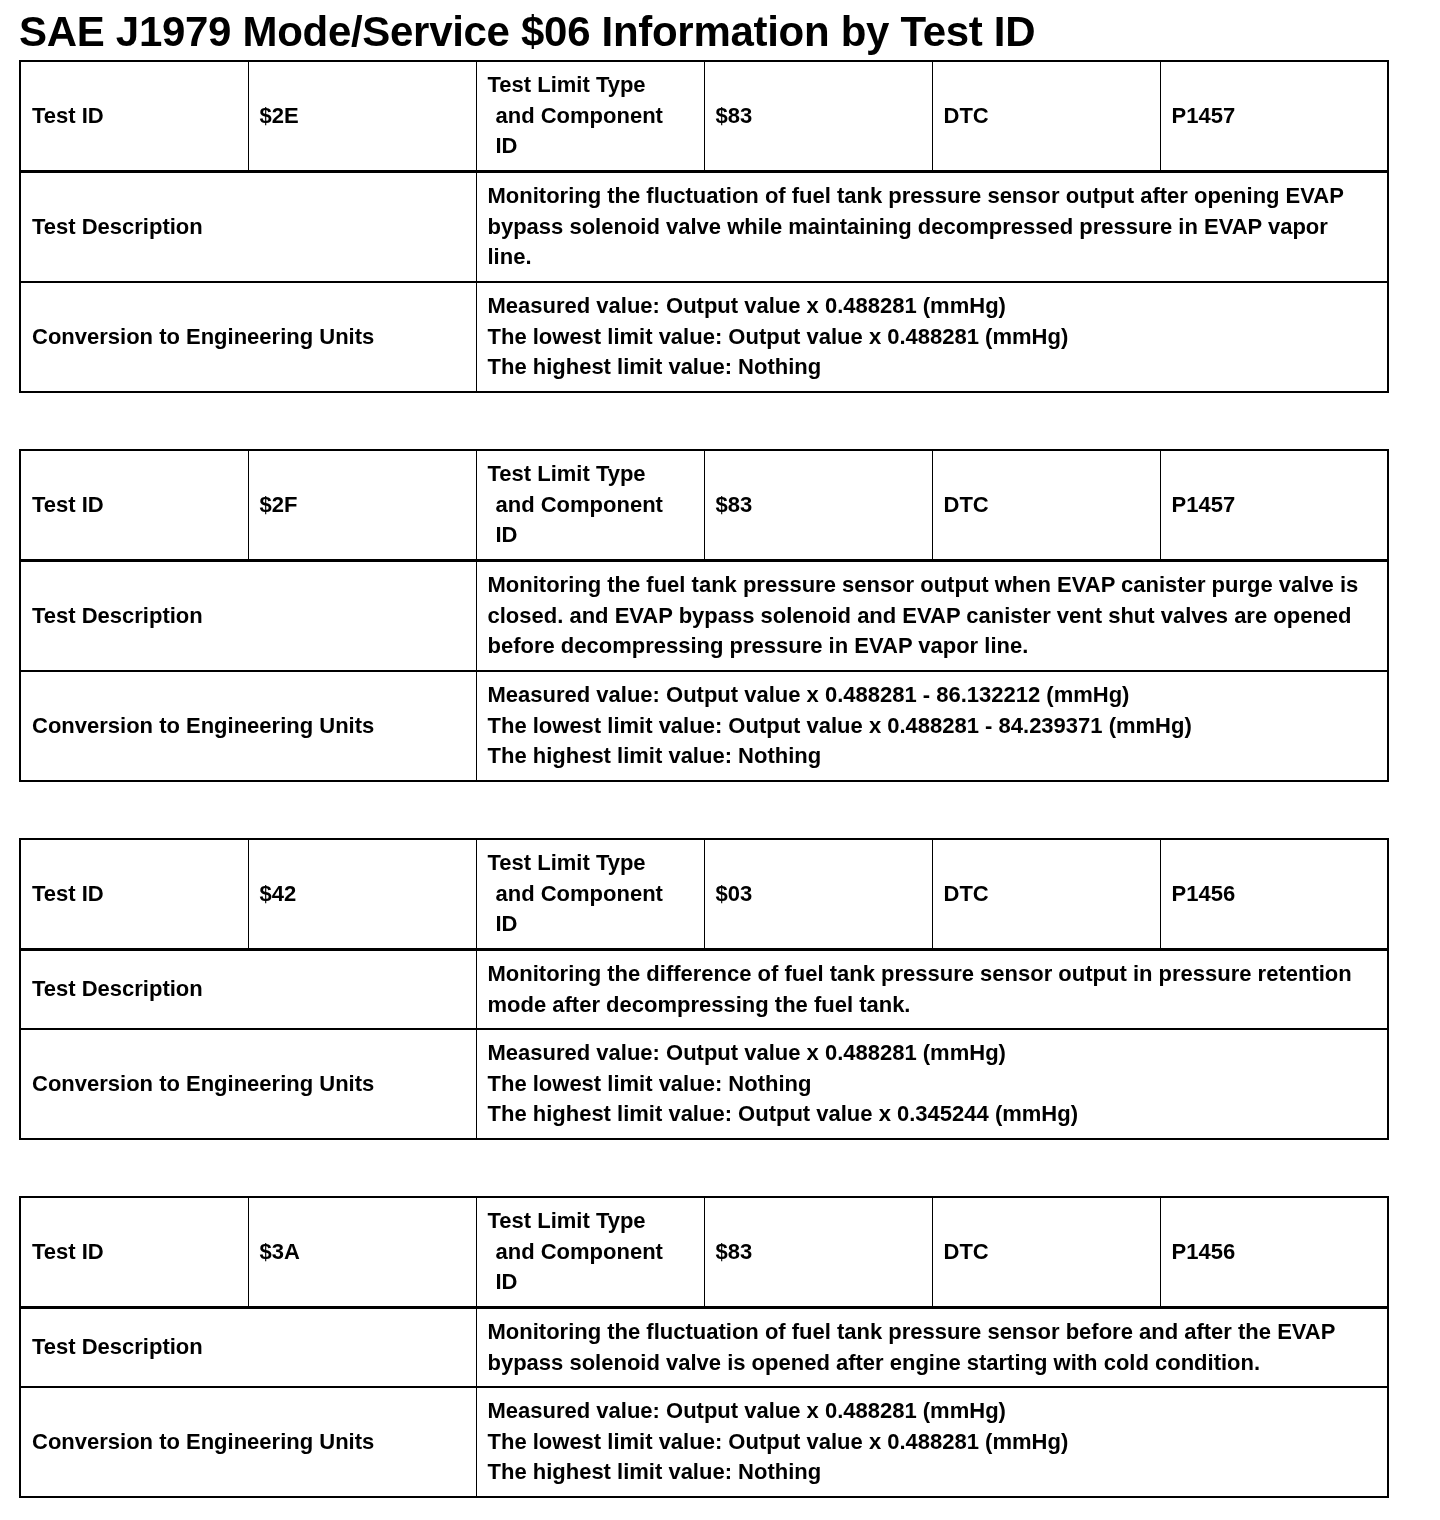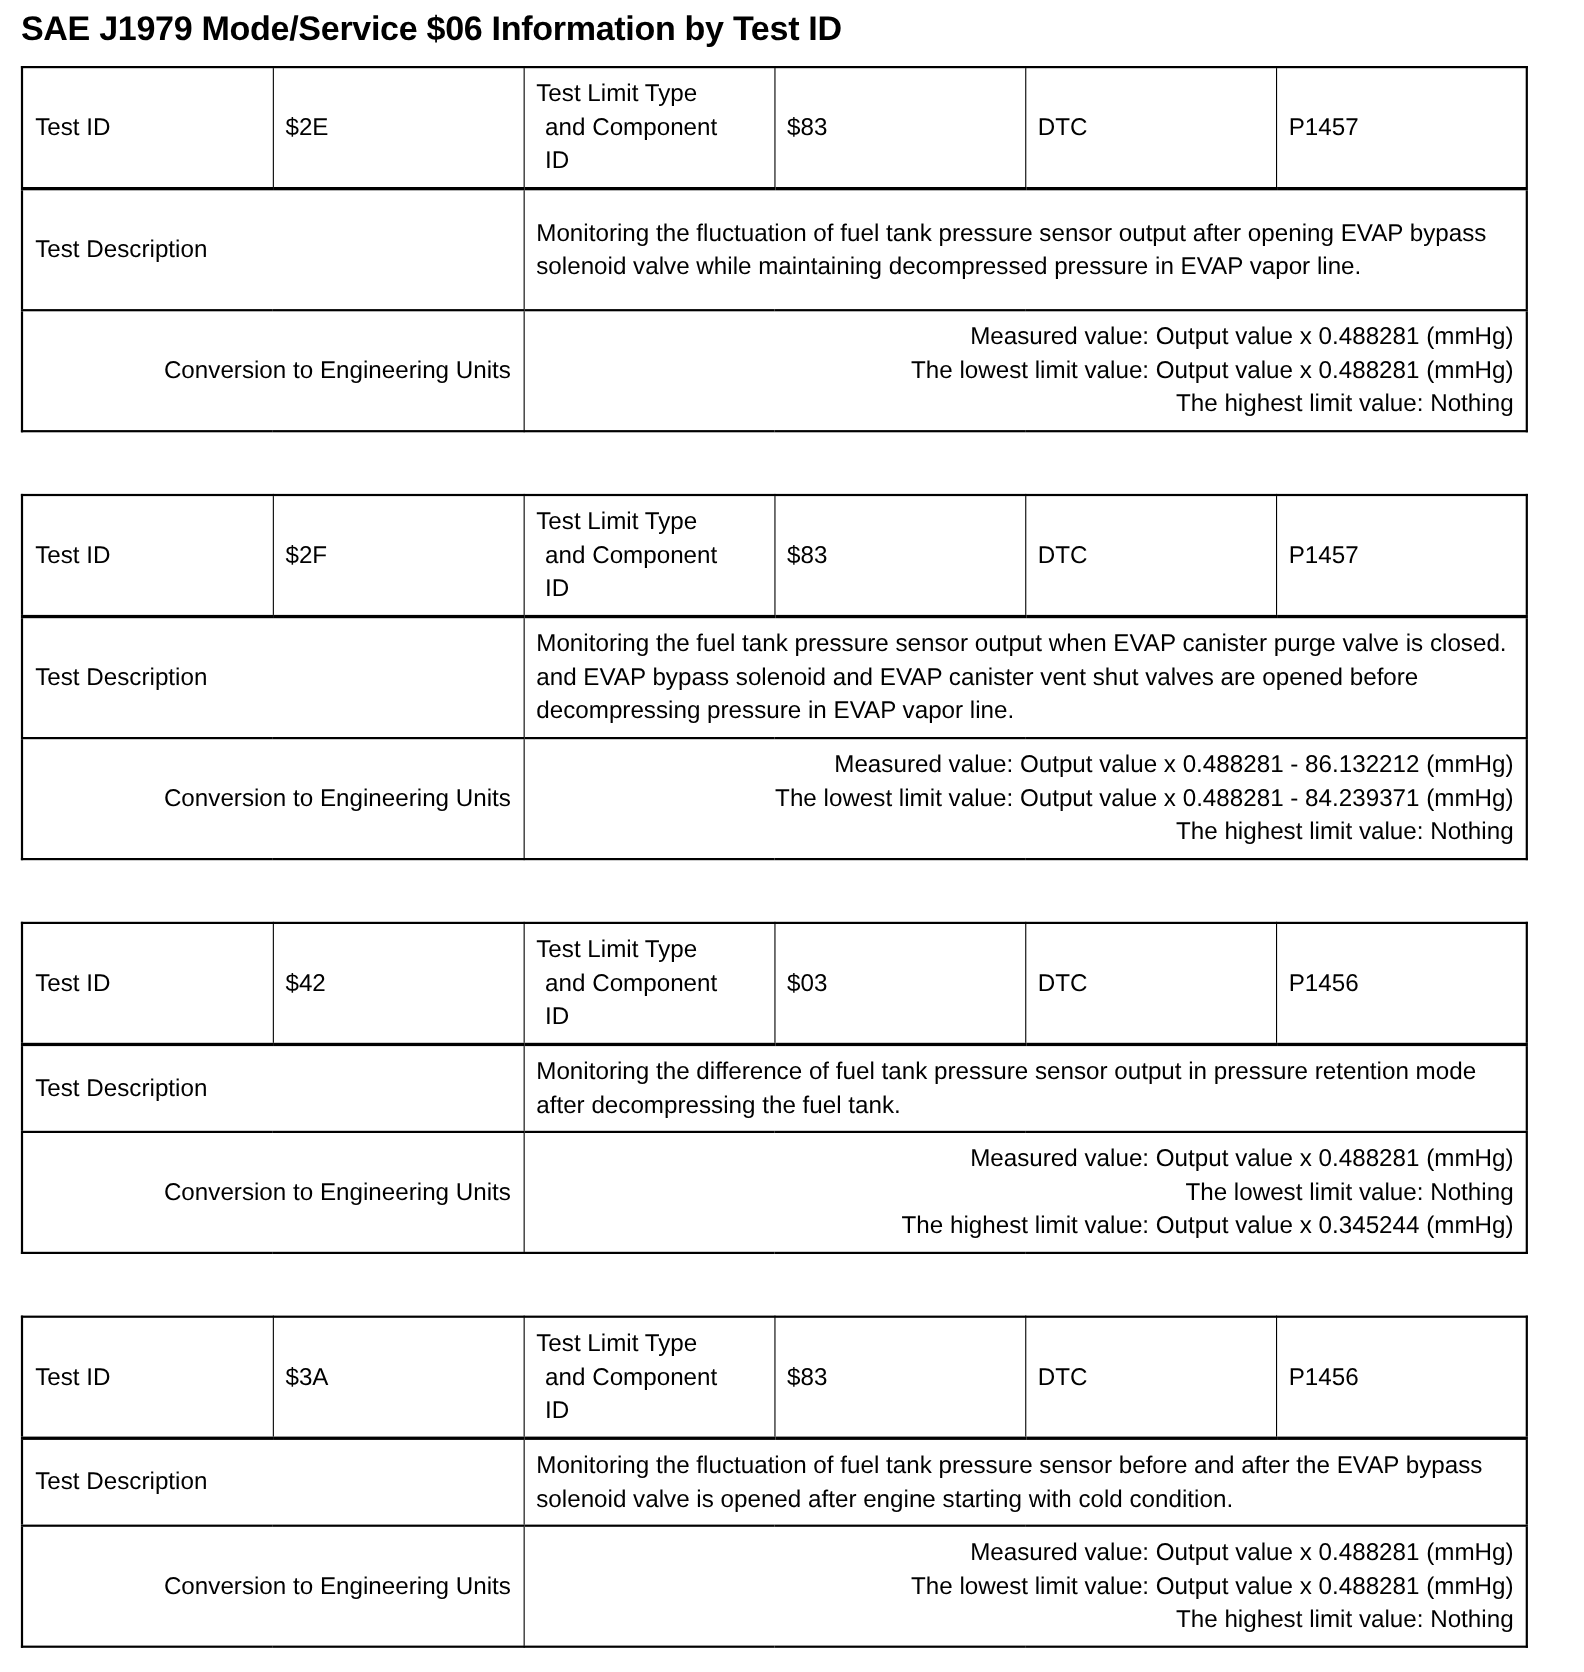--- a/index.html
+++ b/index.html
@@ -2,36 +2,36 @@
 <html><head>
 <meta charset="utf-8">
 <style>
   html, body { margin: 0; padding: 0; background: #ffffff; }
   body {
     width: 1440px; height: 1520px; position: relative; overflow: hidden;
     font-family: "Liberation Sans", sans-serif; color: #000;
   }
   .title {
     position: absolute; left: 19px; top: 8px;
-    font-size: 31px; font-weight: bold; letter-spacing: -0.3px;
+    font-size: 42px; font-weight: bold; letter-spacing: -0.3px;
     white-space: nowrap;
   }
   .tbl {
     position: absolute; left: 19px; width: 1370px;
     border-collapse: collapse; table-layout: fixed;
     font-size: 22px; line-height: 30.5px;
   }
   .tbl td {
     border: 1.5px solid #000; padding: 0 11px; vertical-align: middle;
-    font-weight: normal;
+    font-weight: bold;
   }
   .tbl { border: 2.5px solid #000; }
   .tbl tr.hdr td { border-bottom: 3px solid #000; height: 108px; }
   .tbl tr.desc td { border-bottom: 2.5px solid #000; }
-  .tbl tr.conv td { height: 108px; text-align: right; }
+  .tbl tr.conv td { height: 108px; }
   .tlt span { display: block; }
   .tlt .indent { padding-left: 8px; }
   .multiline div { white-space: nowrap; }
 </style>
 </head>
 <body>
 
 <div class="title">SAE J1979 Mode/Service $06 Information by Test ID</div>
 
 <table class="tbl" style="top:60px;">

